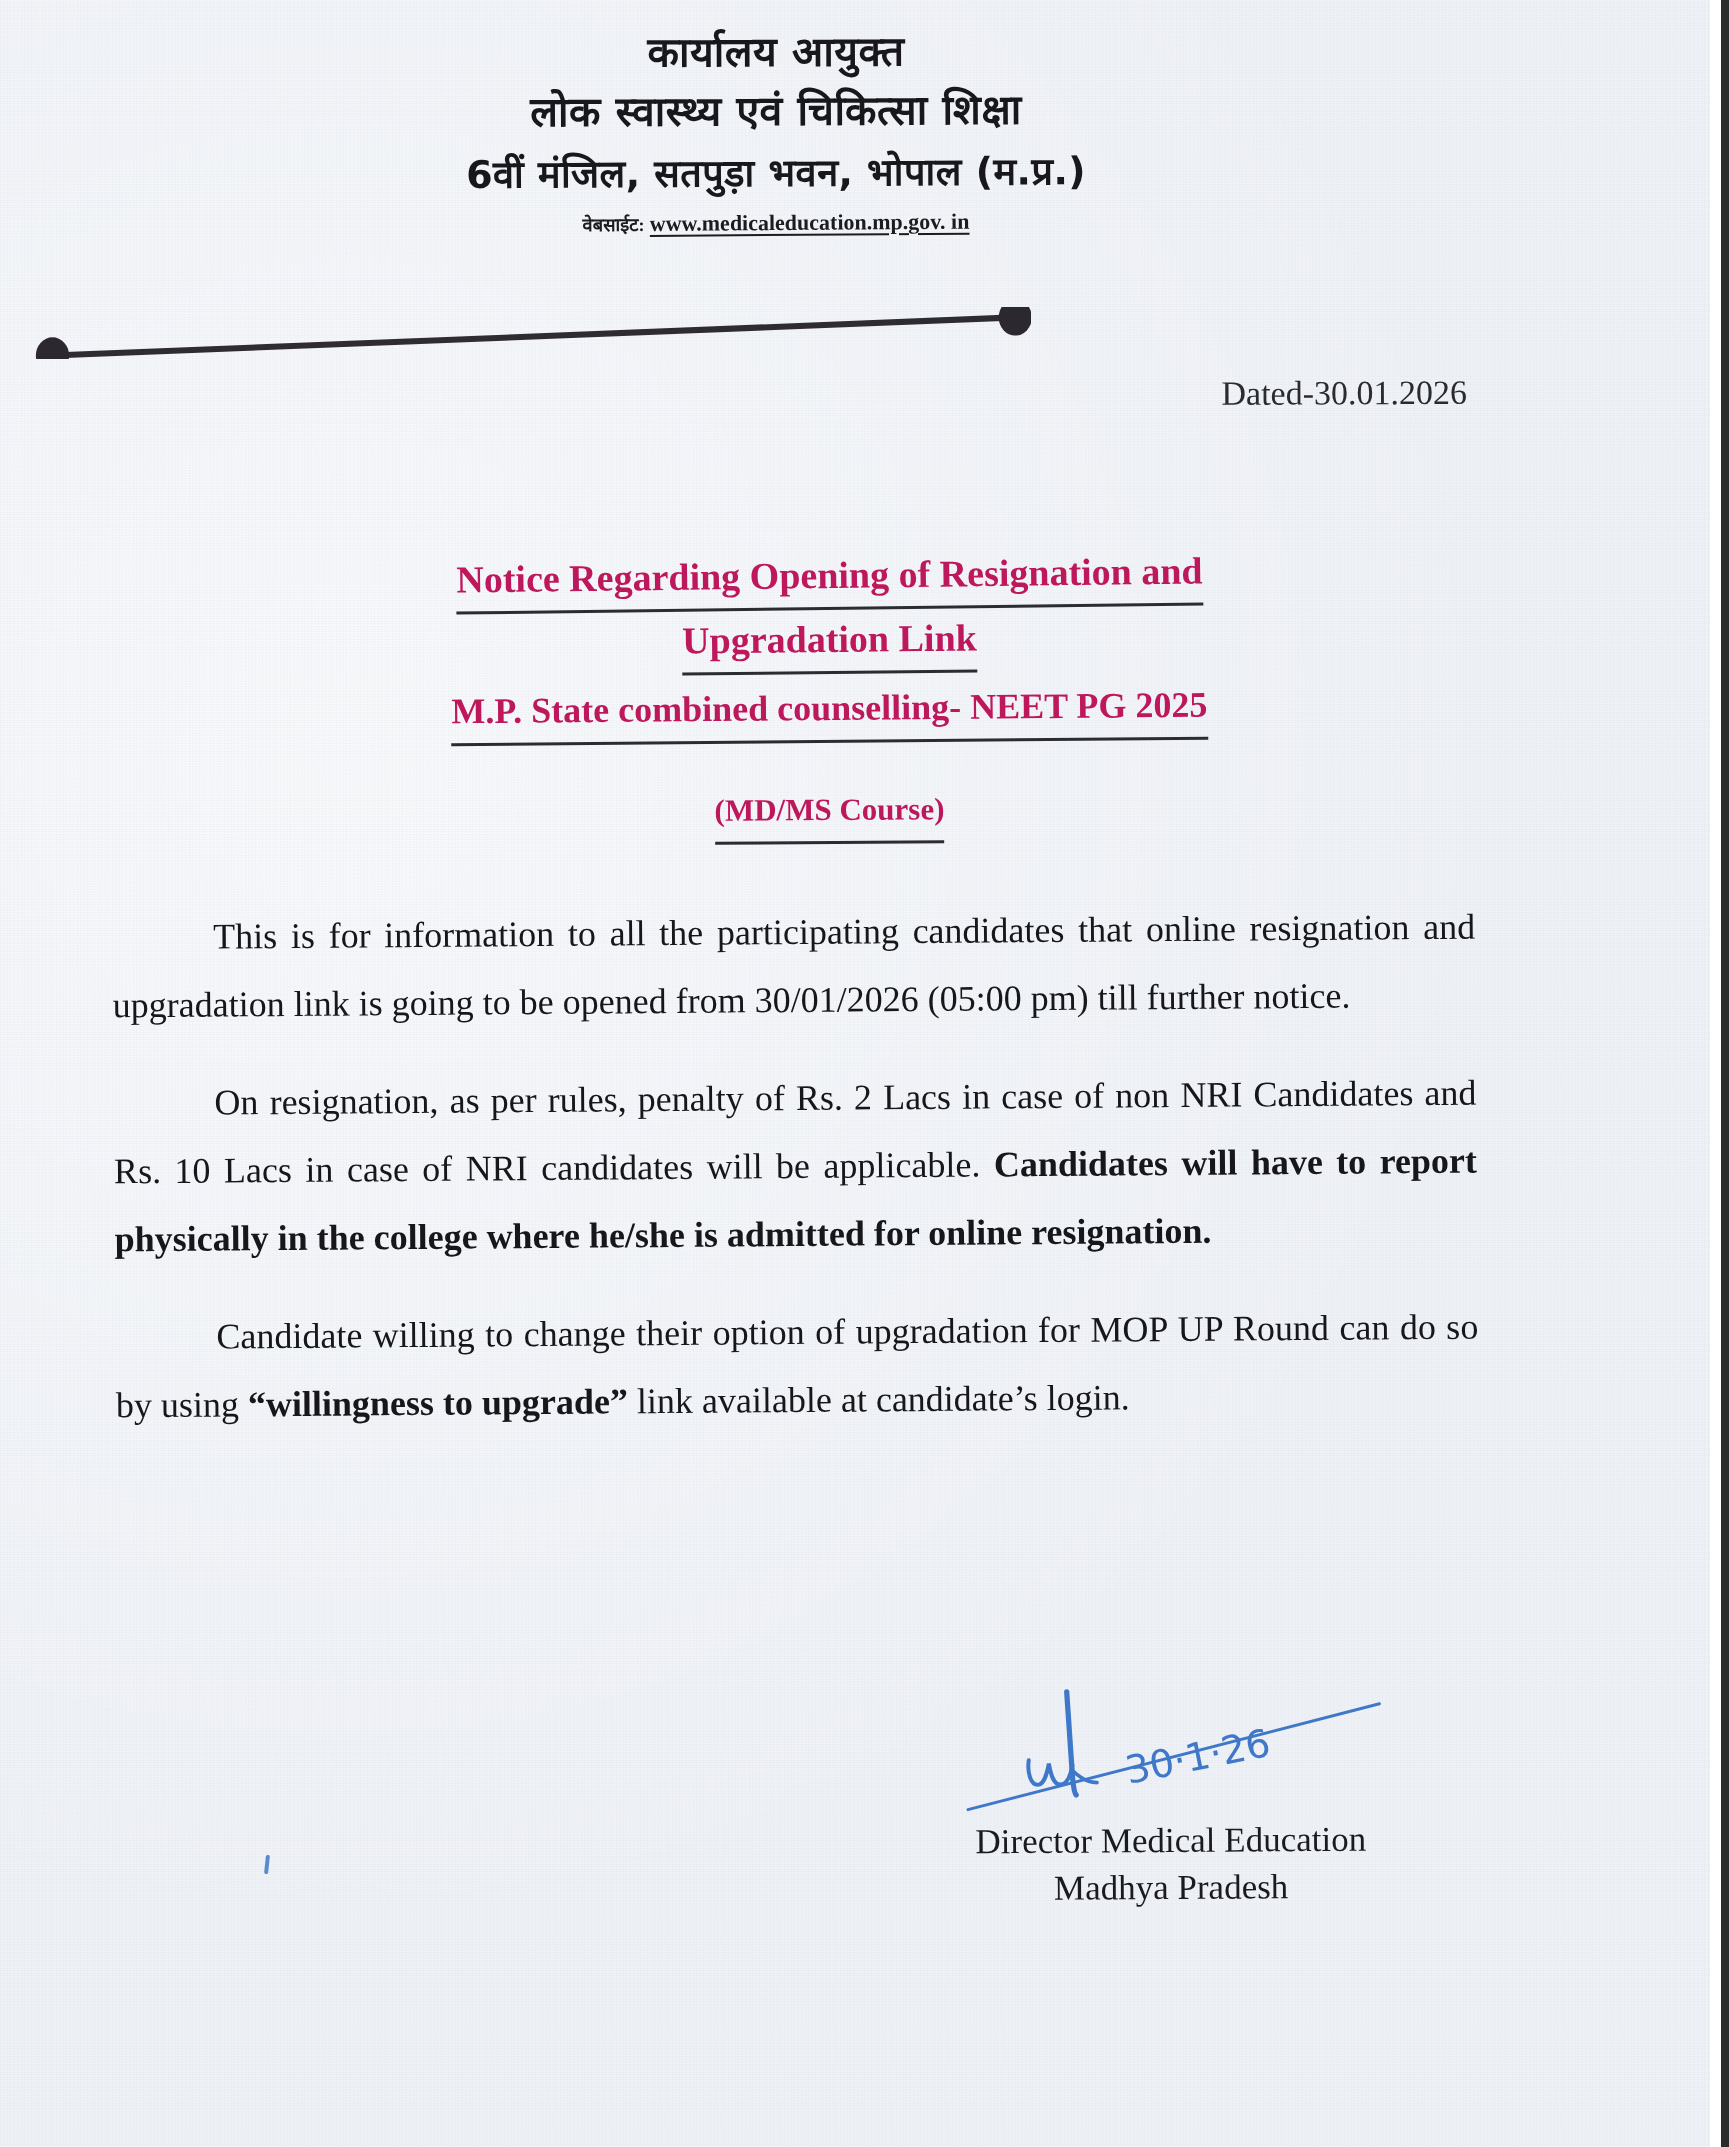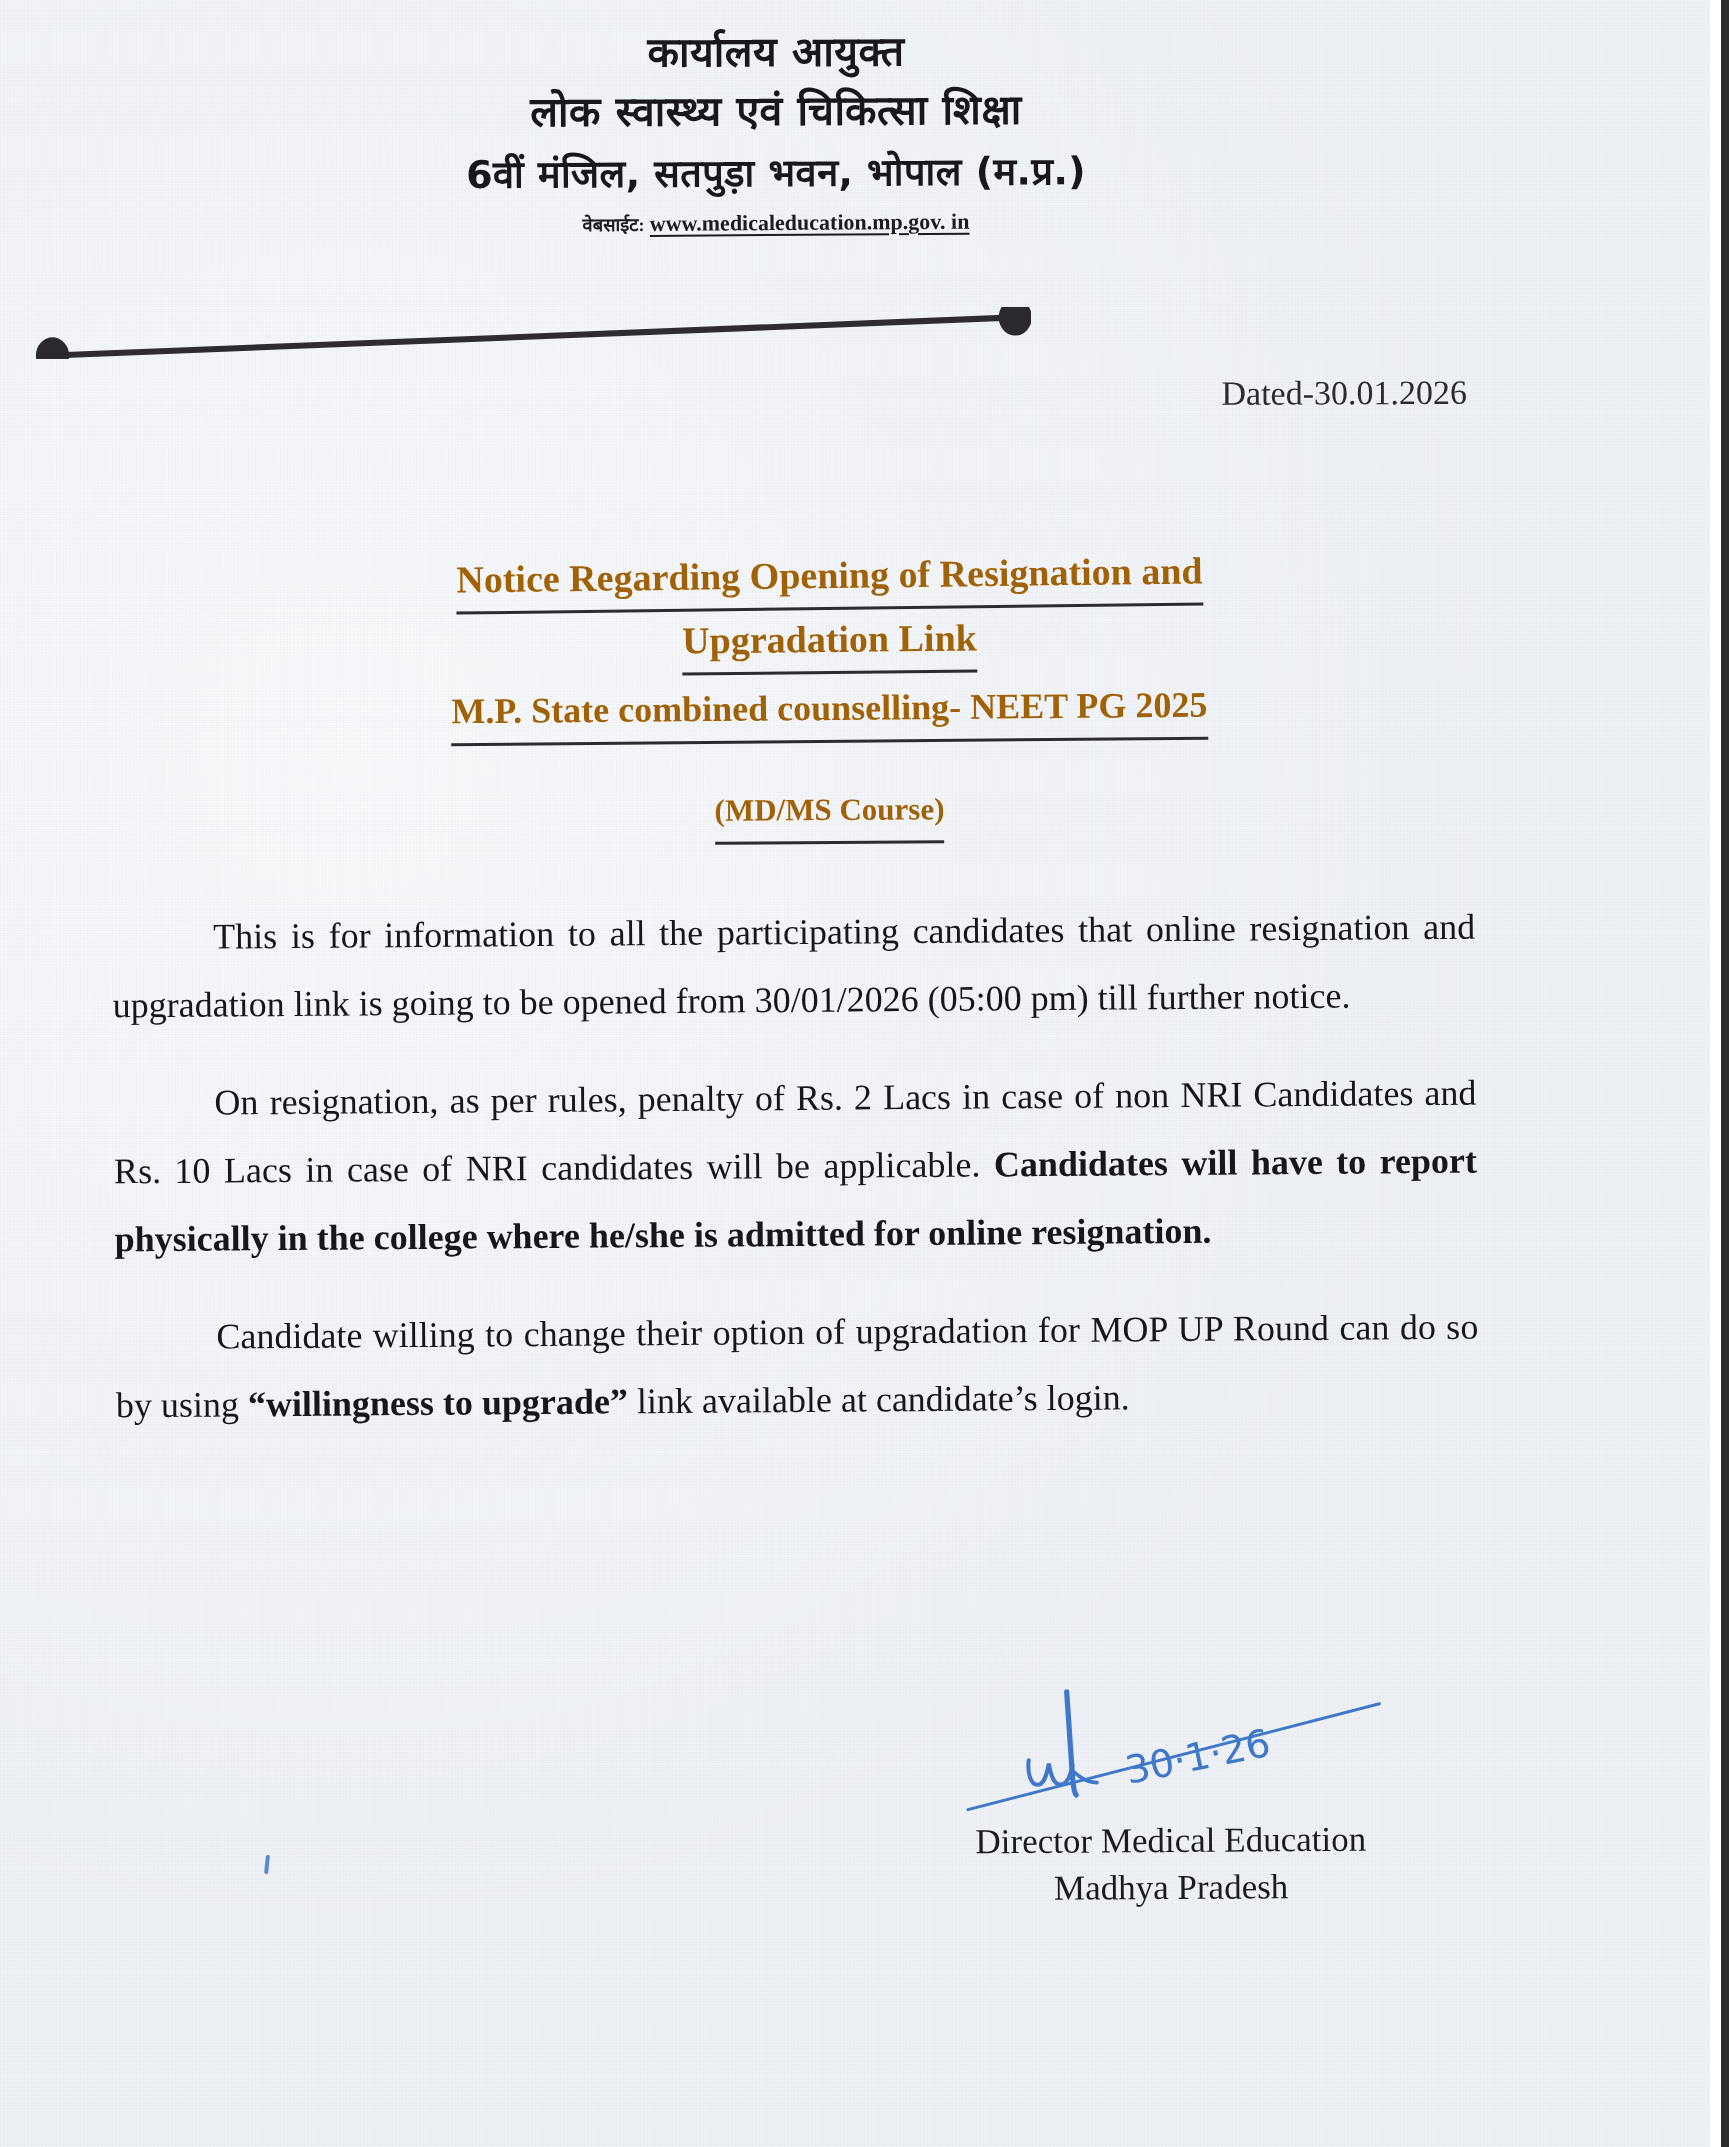--- a/index.html
+++ b/index.html
@@ -109,21 +109,21 @@
     color: #2a2a30;
     transform: rotate(-0.25deg);
   }
 
   
   #notice-title {
     position: absolute;
     left: 0; top: 546px;
     width: 1659px;
     text-align: center;
-    color: #a16207;
+    color: #be185d;
     font-weight: 700;
   }
   #notice-title .t-line {
     display: block;
     line-height: 59px;
   }
   #notice-title .t-line > span {
     display: inline-block;
     border-bottom: 3.5px solid #2b2b31;
     padding-bottom: 1.7px;

